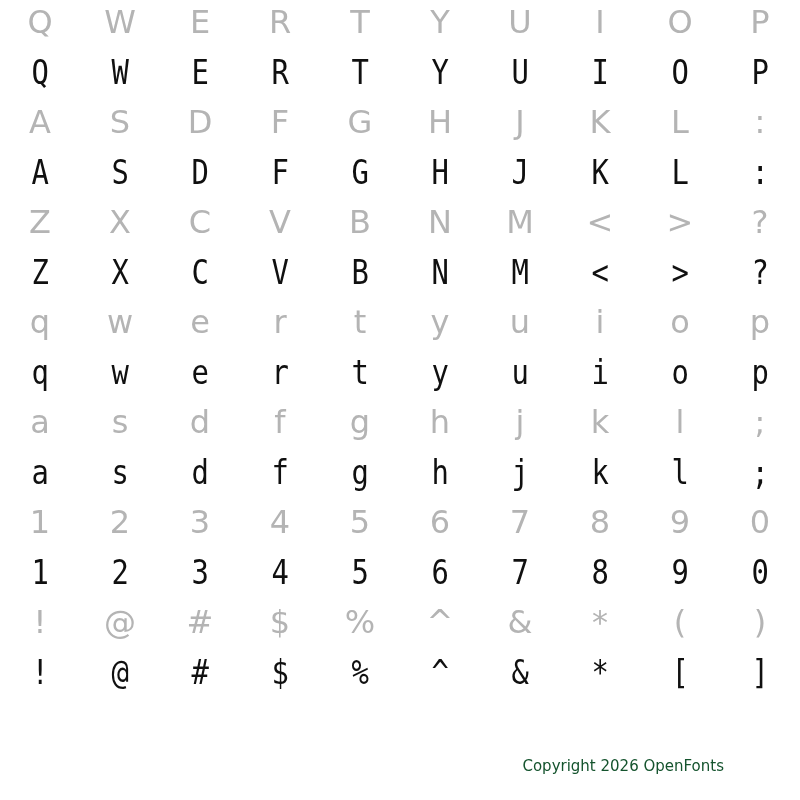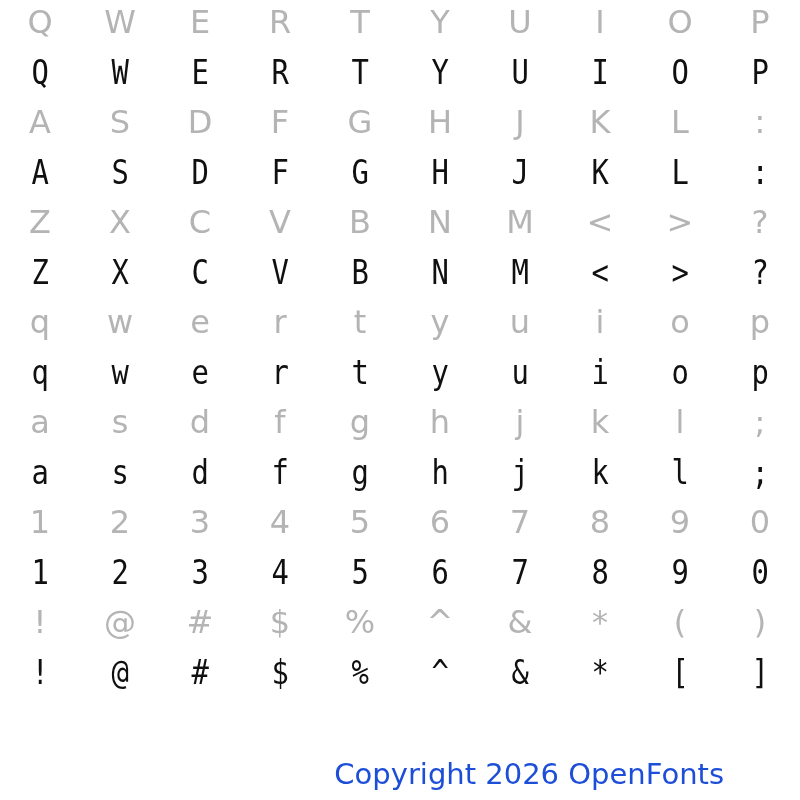--- a/index.html
+++ b/index.html
@@ -49,22 +49,22 @@
     transform-origin: center;
   }
   .row.ref .cell .g {
     display: inline-block;
   }
   .footer {
     position: absolute;
     top: 757px;
     right: 76px;
     font-family: "DejaVu Sans", sans-serif;
-    font-size: 29px;
-    color: #1d4ed8;
+    font-size: 15px;
+    color: #14532d;
     white-space: nowrap;
   }
 </style>
 </head>
 <body>
 
 <div class="stage">
   <div class="glyph-grid">
       <div class="row ref" style="color: rgb(180, 180, 180);">
         <span class="cell"><span class="g">Q</span></span>

